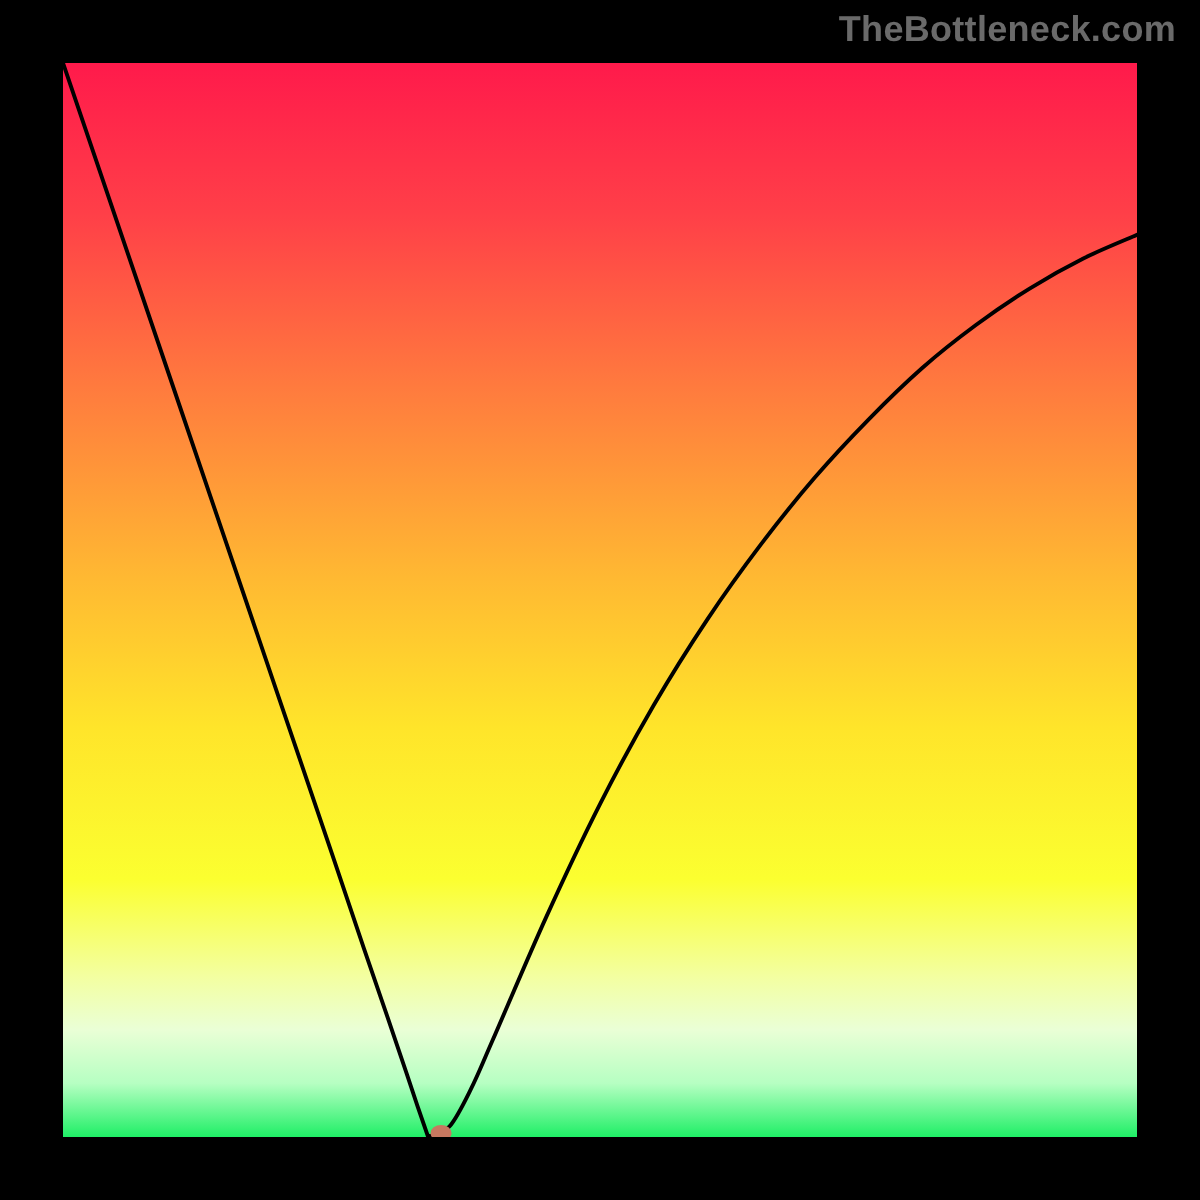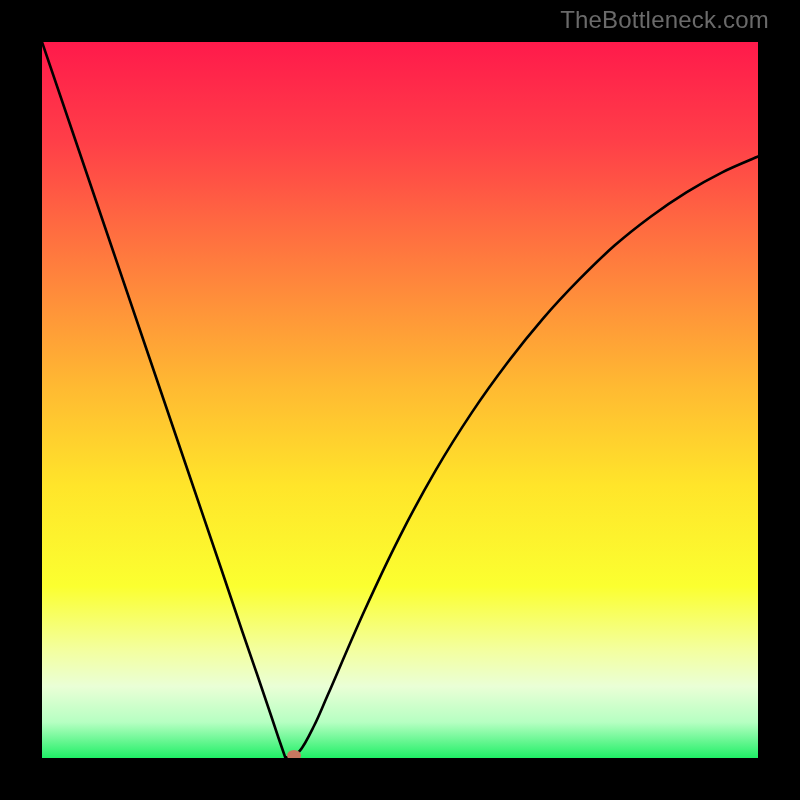--- a/index.html
+++ b/index.html
@@ -23,25 +23,25 @@
     position: absolute;
     top: 42px;
     left: 42px;
     width: 716px;
     height: 716px;
     overflow: hidden;
   }
   .watermark {
     position: absolute;
     top: 6px;
-    right: 31px;
+    right: 16px;
     color: #6a6a6a;
     font-size: 24px;
     letter-spacing: 0.2px;
-    font-weight: 400;
+    font-weight: 700;
   }
   svg {
     position: absolute;
     inset: 0;
   }
 </style>
 </head>
 <body>
 
 <div class="frame">

